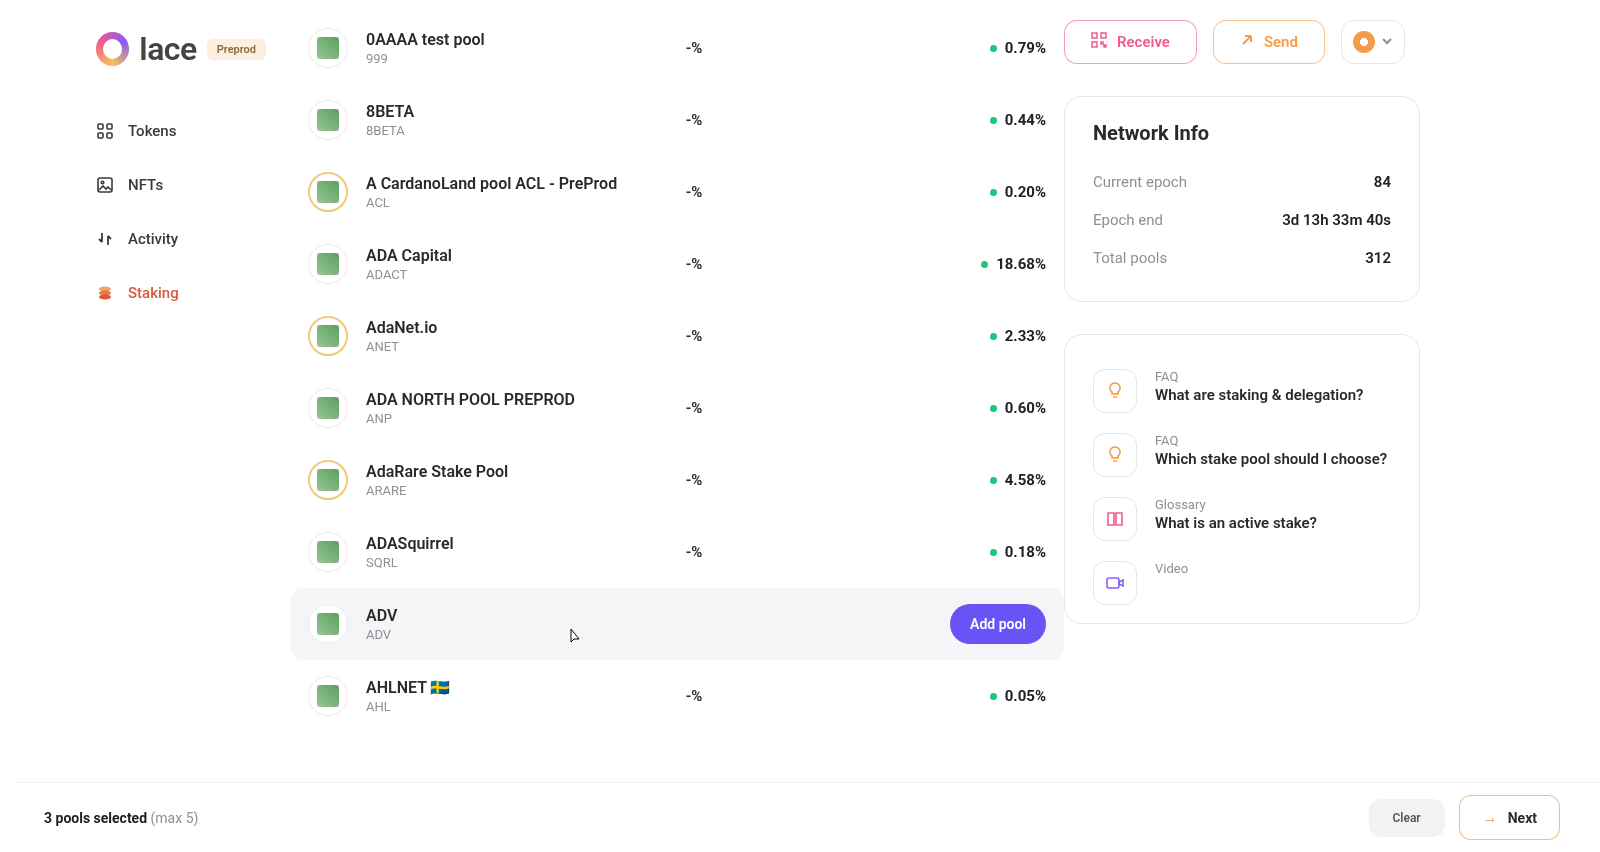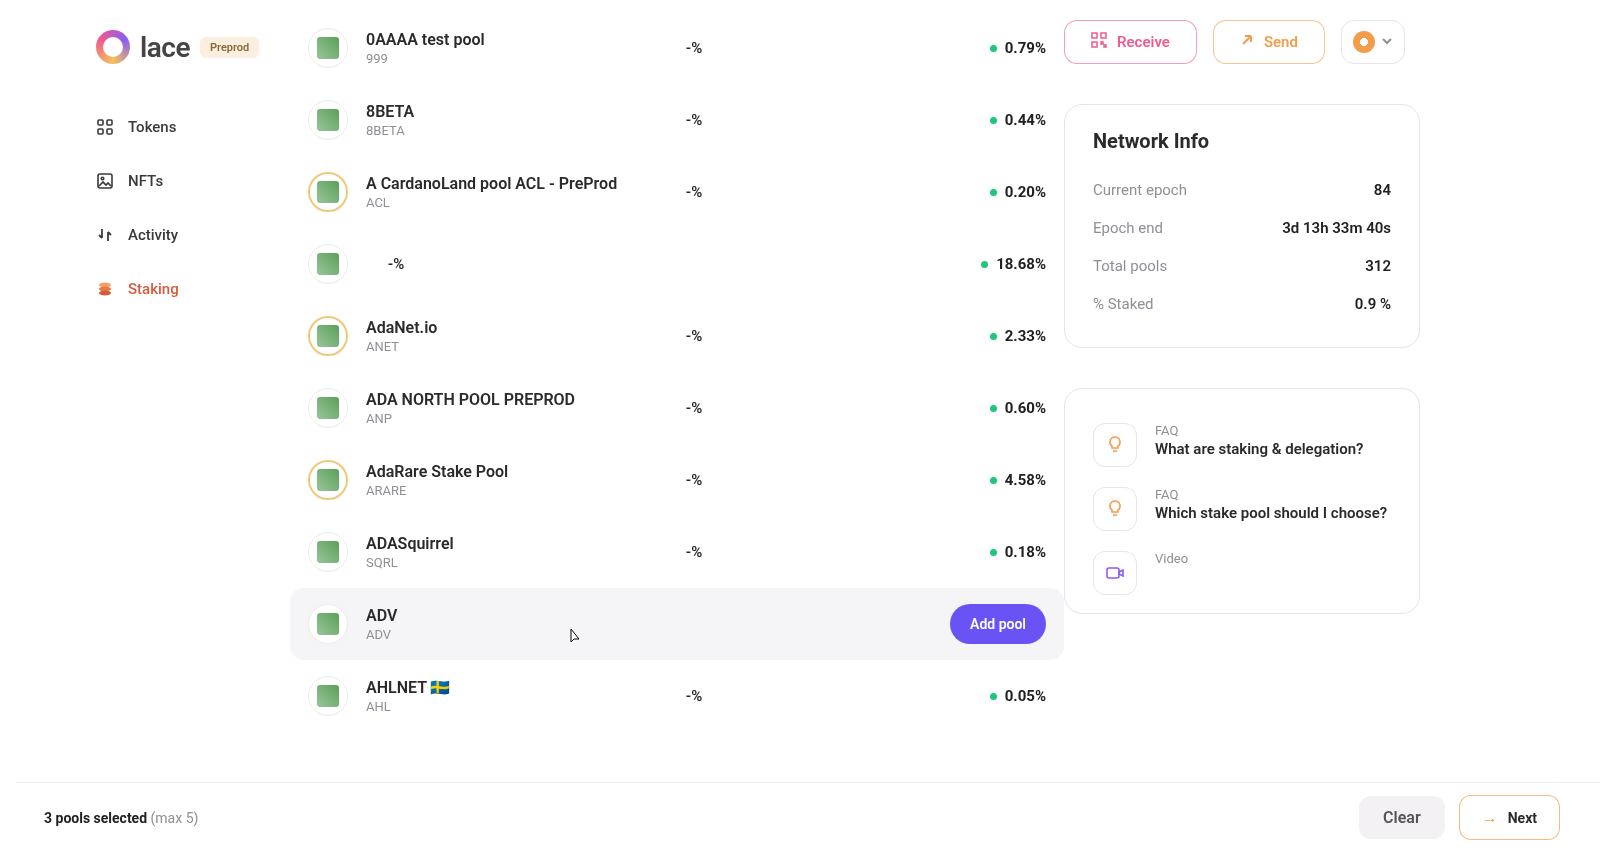--- a/index.html
+++ b/index.html
@@ -15,21 +15,21 @@
   }
   *{box-sizing:border-box;font-family:-apple-system,BlinkMacSystemFont,"Segoe UI",Roboto,Helvetica,Arial,sans-serif;}
   body{margin:0;background:var(--bg);color:var(--text);}
   .app{display:grid;grid-template-columns:290px 774px 356px;grid-template-rows:1fr;column-gap:0;min-height:852px;position:relative;}
 
   
   .sidebar{padding:30px 24px 0 96px;}
   .brand{display:flex;align-items:center;gap:10px;margin-bottom:54px;}
   .brand-logo{width:34px;height:34px;border-radius:50%;background:conic-gradient(from 180deg,#f4c25a 0deg,#f15a8d 120deg,#8a5cf4 240deg,#f4c25a 360deg);position:relative;}
   .brand-logo::after{content:"";position:absolute;inset:7px;border-radius:50%;background:#fff;}
-  .brand-name{font-size:28px;font-weight:600;color:#444;letter-spacing:-0.5px;}
+  .brand-name{font-size:32px;font-weight:600;color:#444;letter-spacing:-0.5px;}
   .env-badge{background:#fcefe0;color:#8a6b3a;font-size:11px;font-weight:600;padding:4px 10px;border-radius:6px;}
   .nav{display:flex;flex-direction:column;gap:36px;}
   .nav-item{display:flex;align-items:center;gap:14px;font-size:15px;font-weight:500;cursor:pointer;color:#3a3a3c;}
   .nav-item.active{color:#d85a3a;}
   .nav-icon{width:18px;height:18px;display:flex;align-items:center;justify-content:center;}
 
   
   .main{padding:12px 0 120px 0;}
   .pool-row{display:flex;align-items:center;padding:16px 18px;border-radius:14px;gap:18px;}
   .pool-row.hovered{background:var(--hover);}
@@ -39,21 +39,21 @@
   .pool-name-block{display:flex;flex-direction:column;gap:2px;min-width:280px;}
   .pool-name{font-size:16px;font-weight:600;color:#2a2a2c;}
   .pool-ticker{font-size:13px;color:var(--muted);}
   .pool-col{font-size:15px;font-weight:600;color:#2a2a2c;width:60px;text-align:center;}
   .pool-spacer{flex:1;}
   .pool-ros{display:flex;align-items:center;gap:8px;font-size:15px;font-weight:700;min-width:90px;justify-content:flex-end;}
   .dot{width:7px;height:7px;border-radius:50%;background:var(--green);}
   .add-pool-btn{background:var(--purple);color:#fff;border:none;font-size:14px;font-weight:600;padding:12px 20px;border-radius:22px;cursor:pointer;}
 
   
-  .right{padding:20px 0 0 0;display:flex;flex-direction:column;gap:40px;}
+  .right{padding:20px 0 0 0;display:flex;flex-direction:column;gap:32px;}
   .topbar{display:flex;align-items:center;gap:16px;}
   .pill-btn{height:44px;padding:0 26px;border-radius:13px;background:#fff;font-size:15px;font-weight:600;display:flex;align-items:center;gap:10px;cursor:pointer;}
   .pill-btn.receive{border:1px solid rgba(241,90,141,0.6);color:var(--pink);}
   .pill-btn.send{border:1px solid rgba(243,156,74,0.6);color:var(--orange);}
   .avatar-btn{width:64px;height:44px;border:1px solid var(--border);border-radius:13px;background:#fff;display:flex;align-items:center;justify-content:center;gap:6px;cursor:pointer;}
   .avatar{width:22px;height:22px;border-radius:50%;background:radial-gradient(circle at 50% 50%, #fff 0 25%, #f39c4a 26% 100%);}
   .chev{color:#8f8f96;}
 
   .panel{border:1px solid var(--border);border-radius:18px;padding:24px 28px;background:#fff;}
   .panel-title{font-size:20px;font-weight:700;margin:0 0 18px 0;color:#2a2a2c;}
@@ -63,21 +63,21 @@
   .faq-item{display:flex;gap:18px;align-items:flex-start;padding:10px 0;}
   .faq-icon{width:44px;height:44px;border:1px solid var(--border);border-radius:12px;display:flex;align-items:center;justify-content:center;flex-shrink:0;font-size:18px;}
   .faq-cat{font-size:13px;color:var(--muted);margin-bottom:2px;}
   .faq-title{font-size:15px;font-weight:600;color:#2a2a2c;}
 
   
   .footer{position:fixed;bottom:0;left:16px;right:0;height:70px;background:#fff;border-top:1px solid #f0eeee;display:flex;align-items:center;padding:0 40px 0 28px;}
   .footer-left{font-size:14px;}
   .footer-left .max{color:var(--muted);}
   .footer-spacer{flex:1;}
-  .clear-btn{background:#f3f1f3;border:none;color:#555;font-size:16px;font-weight:600;padding:12px 24px;border-radius:12px;cursor:pointer;margin-right:14px;}
+  .clear-btn{background:#f3f1f3;border:none;color:#555;font-size:12px;font-weight:600;padding:12px 24px;border-radius:12px;cursor:pointer;margin-right:14px;}
   .next-btn{background:#fff;border:1px solid rgba(243,156,74,0.7);color:#2a2a2c;font-size:14px;font-weight:700;padding:12px 22px;border-radius:12px;cursor:pointer;display:flex;align-items:center;gap:10px;}
   .next-arrow{color:var(--orange);font-size:16px;font-weight:700;}
 
   .cursor{position:absolute;left:566px;top:628px;width:16px;height:20px;pointer-events:none;}
 </style>
 </head>
 <body>
 
 <div class="app">
 
@@ -173,20 +173,24 @@
     <div class="pool-spacer"></div>
     <div class="pool-ros">
           <span class="dot"></span>
           <span>0.20%</span>
         </div>
   </div>
       <div class="pool-row">
     <div class="pool-icon">
           <div class="pool-icon-inner"></div>
         </div>
+    <div class="pool-name-block">
+      <span class="pool-name">ADA Capital</span>
+      <span class="pool-ticker">ADACT</span>
+    </div>
     <div class="pool-col">-%</div>
     <div class="pool-spacer"></div>
     <div class="pool-ros">
           <span class="dot"></span>
           <span>18.68%</span>
         </div>
   </div>
       <div class="pool-row">
     <div class="pool-icon ringed">
           <div class="pool-icon-inner"></div>
@@ -314,24 +318,20 @@
             <span class="info-label">Current epoch</span>
             <span class="info-value">84</span>
           </div>
           <div class="info-row">
             <span class="info-label">Epoch end</span>
             <span class="info-value">3d 13h 33m 40s</span>
           </div>
           <div class="info-row">
             <span class="info-label">Total pools</span>
             <span class="info-value">312</span>
-          </div>
-          <div class="info-row">
-            <span class="info-label">% Staked</span>
-            <span class="info-value">0.9 %</span>
           </div>
         </div>
     </section>
 
     <section class="panel" style="padding-bottom:8px;overflow:hidden;max-height:300px;">
       <div id="about-items">
           <div class="faq-item">
             <div class="faq-icon">
               <svg width="20" height="20" viewBox="0 0 20 20" fill="none" stroke="#f39c4a" stroke-width="1.6">
                 <path d="M10 2a5 5 0 0 0-3 9v2h6v-2a5 5 0 0 0-3-9zM8 16h4"></path>
@@ -348,20 +348,31 @@
                 <path d="M10 2a5 5 0 0 0-3 9v2h6v-2a5 5 0 0 0-3-9zM8 16h4"></path>
               </svg>
             </div>
     <div>
       <div class="faq-cat">FAQ</div>
       <div class="faq-title">Which stake pool should I choose?</div>
     </div>
           </div>
           <div class="faq-item">
             <div class="faq-icon">
+              <svg width="20" height="20" viewBox="0 0 20 20" fill="none" stroke="#f15a8d" stroke-width="1.6">
+                <path d="M3 4h6v12H3zM11 4h6v12h-6zM9 4v12"></path>
+              </svg>
+            </div>
+    <div>
+      <div class="faq-cat">Glossary</div>
+      <div class="faq-title">What is an active stake?</div>
+    </div>
+          </div>
+          <div class="faq-item">
+            <div class="faq-icon">
               <svg width="20" height="20" viewBox="0 0 20 20" fill="none" stroke="#8a5cf4" stroke-width="1.6">
                 <rect x="2" y="5" width="12" height="10" rx="2"></rect>
                 <path d="M14 9l4-2v6l-4-2z"></path>
               </svg>
             </div>
     <div>
       <div class="faq-cat">Video</div>
       <div class="faq-title"></div>
     </div>
           </div>

